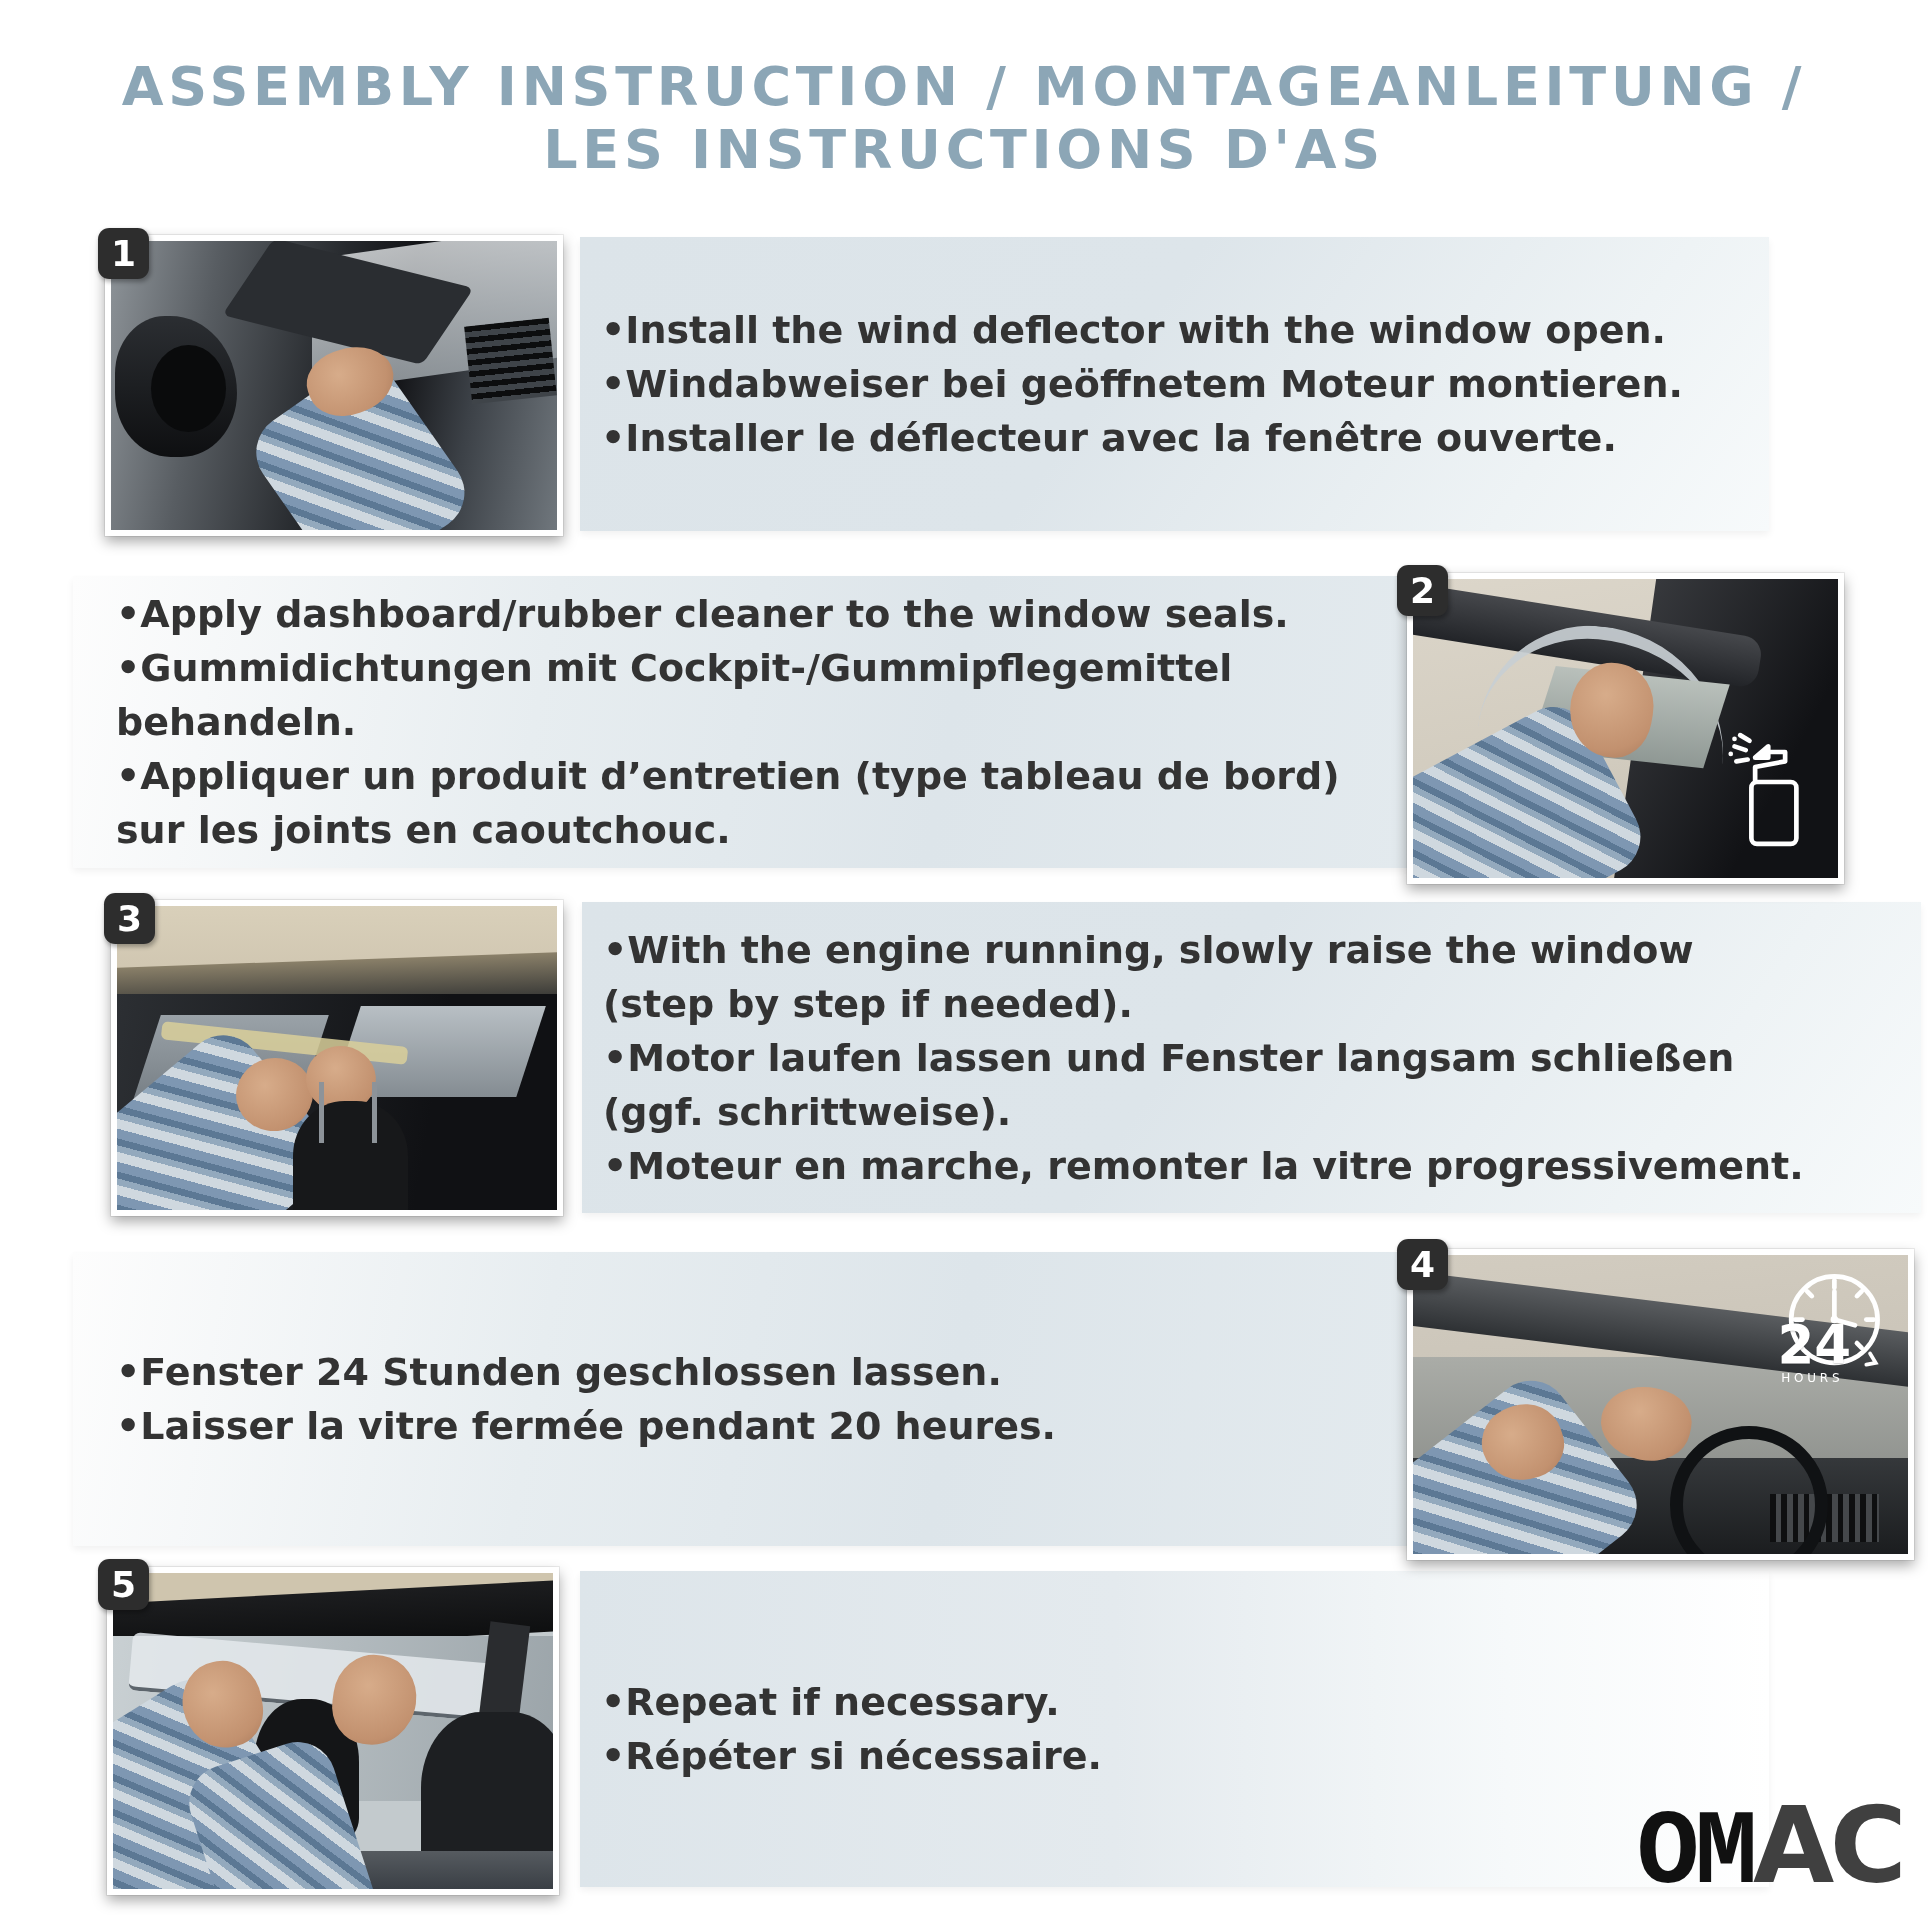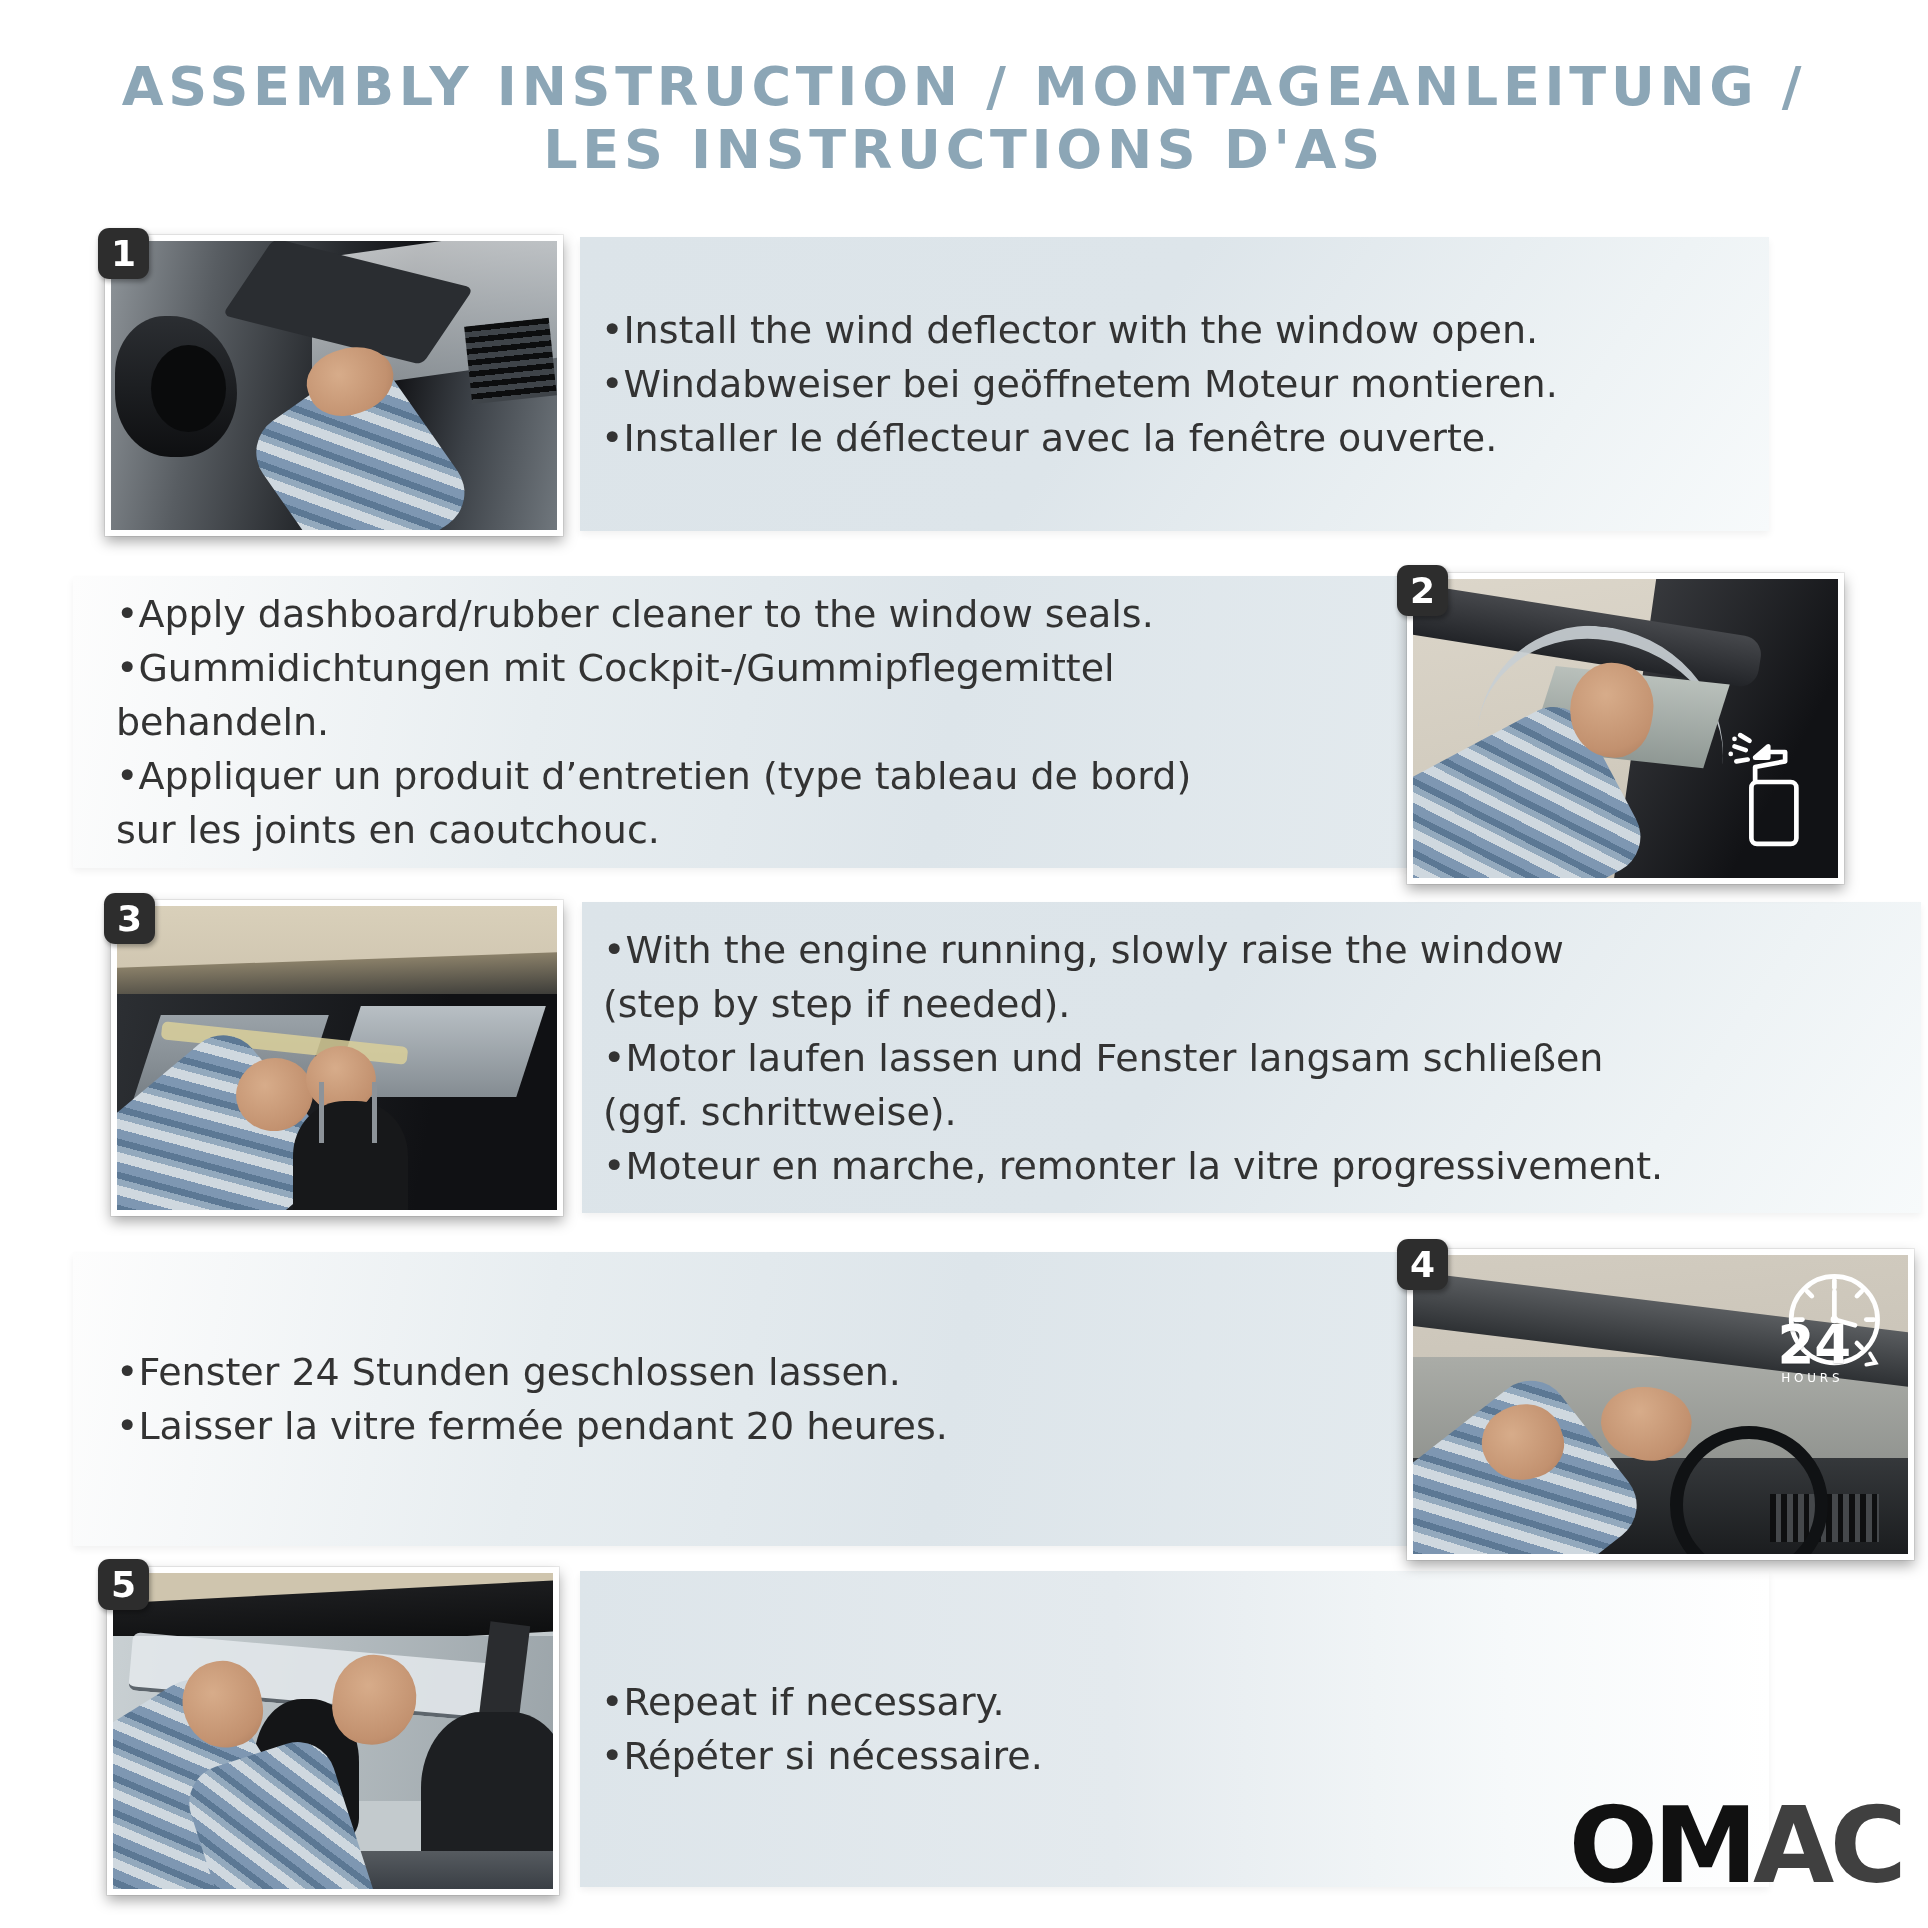--- a/index.html
+++ b/index.html
@@ -16,20 +16,21 @@
   
   .badge{
     position:absolute;width:51px;height:51px;background:#2d2d2d;border-radius:11.3px;
     color:#ffffff;font-weight:bold;font-size:36px;display:flex;align-items:center;justify-content:center;
     box-shadow:1.9px 2.8px 4.7px rgba(0,0,0,.3);z-index:6;
   }
   
   .panel{
     position:absolute;display:flex;flex-direction:column;justify-content:center;
     box-shadow:0 3.8px 7.5px rgba(0,0,0,.06);
+    font-weight:bold;
   }
   .panel .ln{
     font-size:38px;line-height:54px;color:#333333;white-space:pre;
   }
   .panel-right{padding-left:21px;}
   .panel-left{padding-left:43px;}
   .grad-a{background:linear-gradient(125deg,#dce4e9 0%,#dde5ea 45%,#eef3f5 80%,#f7fafb 100%);}
   .grad-b{background:linear-gradient(100deg,#fdfdfd 0%,#e7edf0 35%,#dde5ea 65%,#e3eaee 100%);}
   .grad-c{background:linear-gradient(to right,#dde5ea 0%,#e4eaee 45%,#f6f9fa 78%,#ffffff 100%);}
   
@@ -43,21 +44,21 @@
   .skin{background:radial-gradient(circle at 40% 35%,#d7ac8a,#c2916f 70%,#a87a5c 100%);}
   
   .ovl-icon{position:absolute;z-index:5;}
   .clock-num{position:absolute;left:1.9px;top:51px;color:#ffffff;font-weight:bold;font-size:53px;line-height:53px;text-shadow:0 0.9px 1.9px rgba(0,0,0,.2);}
   .clock-sub{position:absolute;left:5.6px;top:104px;color:#ffffff;font-weight:normal;font-size:12px;letter-spacing:3.8px;}
   
   .logo{
     position:absolute;right:26px;top:1797px;font-weight:bold;font-size:105px;line-height:98px;
     letter-spacing:-4.7px;z-index:8;
   }
-  .logo .lg-black{color:#111111;}
+  .logo .lg-black{color:#111111;font-family:Liberation Mono, monospace;}
   .logo .lg-red{color:#404040;}
 </style>
 </head>
 <body>
 
 <div id="canvas">
 
   <div class="title">
     <div>ASSEMBLY INSTRUCTION / MONTAGEANLEITUNG /</div>
     <div>LES INSTRUCTIONS D'AS</div>

